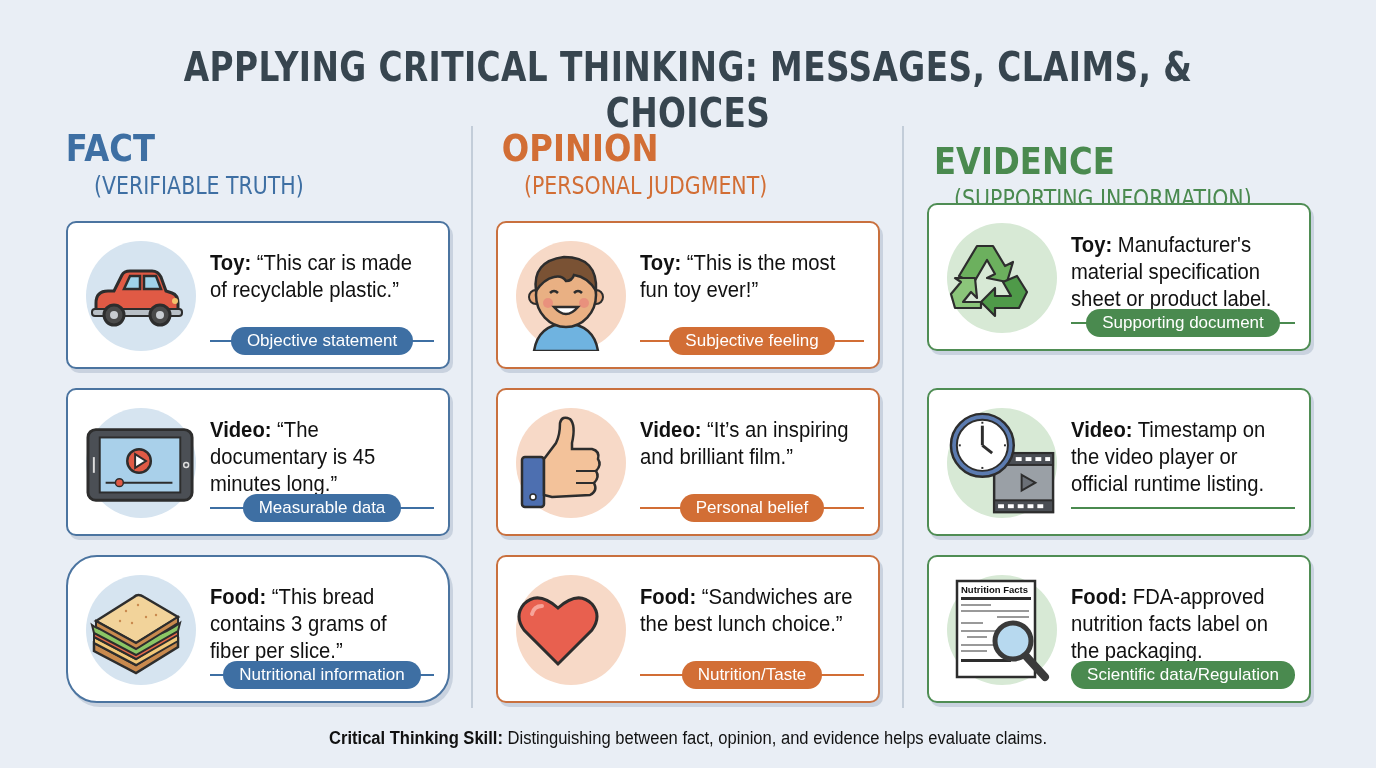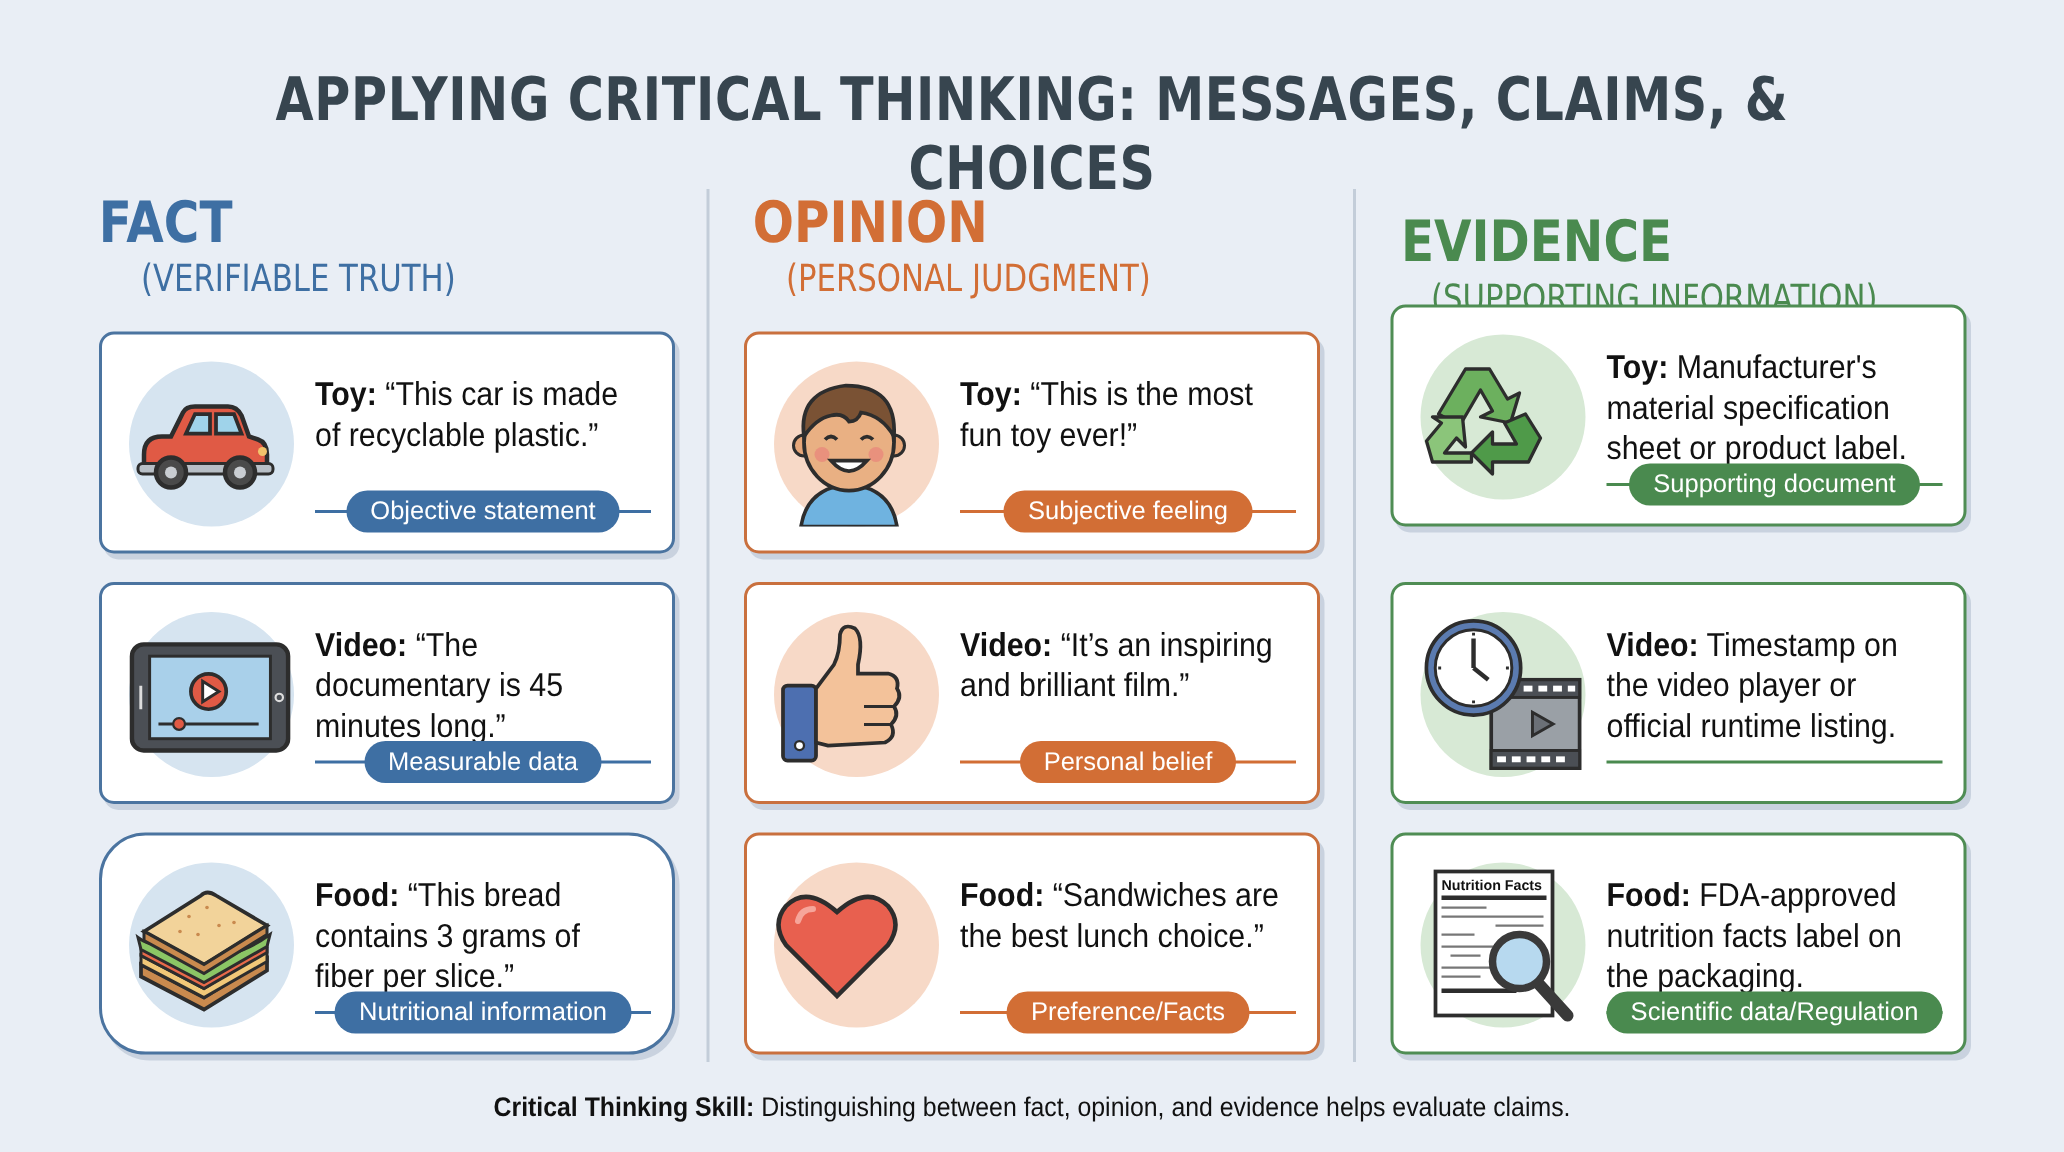--- a/index.html
+++ b/index.html
@@ -207,21 +207,21 @@
 <div class="card" style="left:496px; top:555px; border-color:#c9703e;">
   <div class="icon-circle" style="background:#f7d9c7;">
     <svg width="84" height="76" viewBox="0 0 84 76">
       <path d="M42 72 L8 38 Q-2 24 8 12 Q22 -2 42 16 Q62 -2 76 12 Q86 24 76 38 Z" fill="#e8604f" stroke="#2d2d2d" stroke-width="3"></path>
       <path d="M16 22 Q18 14 26 14" fill="none" stroke="#f6a59a" stroke-width="4" stroke-linecap="round"></path>
     </svg>
   </div>
   <div class="card-text"><b>Food:</b> <span>“Sandwiches are the best lunch choice.”</span></div>
   <div class="pill-row">
     <div class="pill-line" style="background:#d26e35"></div>
-    <span class="pill" style="background:#d26e35">Preference/Facts</span>
+    <span class="pill" style="background:#d26e35">Nutrition/Taste</span>
   </div>
 </div>
 
 <div class="card" style="left:927px; top:203px; border-color:#4f8d54;">
   <div class="icon-circle" style="background:#d7e9d5;">
     <svg width="90" height="84" viewBox="0 0 90 84">
       <path d="M30 10 L46 10 L58 30 L66 26 L60 46 L40 42 L48 38 L40 24 L26 48 L12 40 Z" fill="#6cb05e" stroke="#2d2d2d" stroke-width="2.2" stroke-linejoin="round"></path>
       <path d="M70 40 L80 56 L72 72 L48 72 L48 80 L34 66 L48 52 L48 60 L64 60 L56 46 Z" fill="#4f9a49" stroke="#2d2d2d" stroke-width="2.2" stroke-linejoin="round"></path>
       <path d="M22 72 L8 72 L4 58 L14 46 L8 42 L28 42 L30 62 L24 56 L16 66 L34 66 L34 72 Z" fill="#8bc57a" stroke="#2d2d2d" stroke-width="2.2" stroke-linejoin="round"></path>
     </svg>

